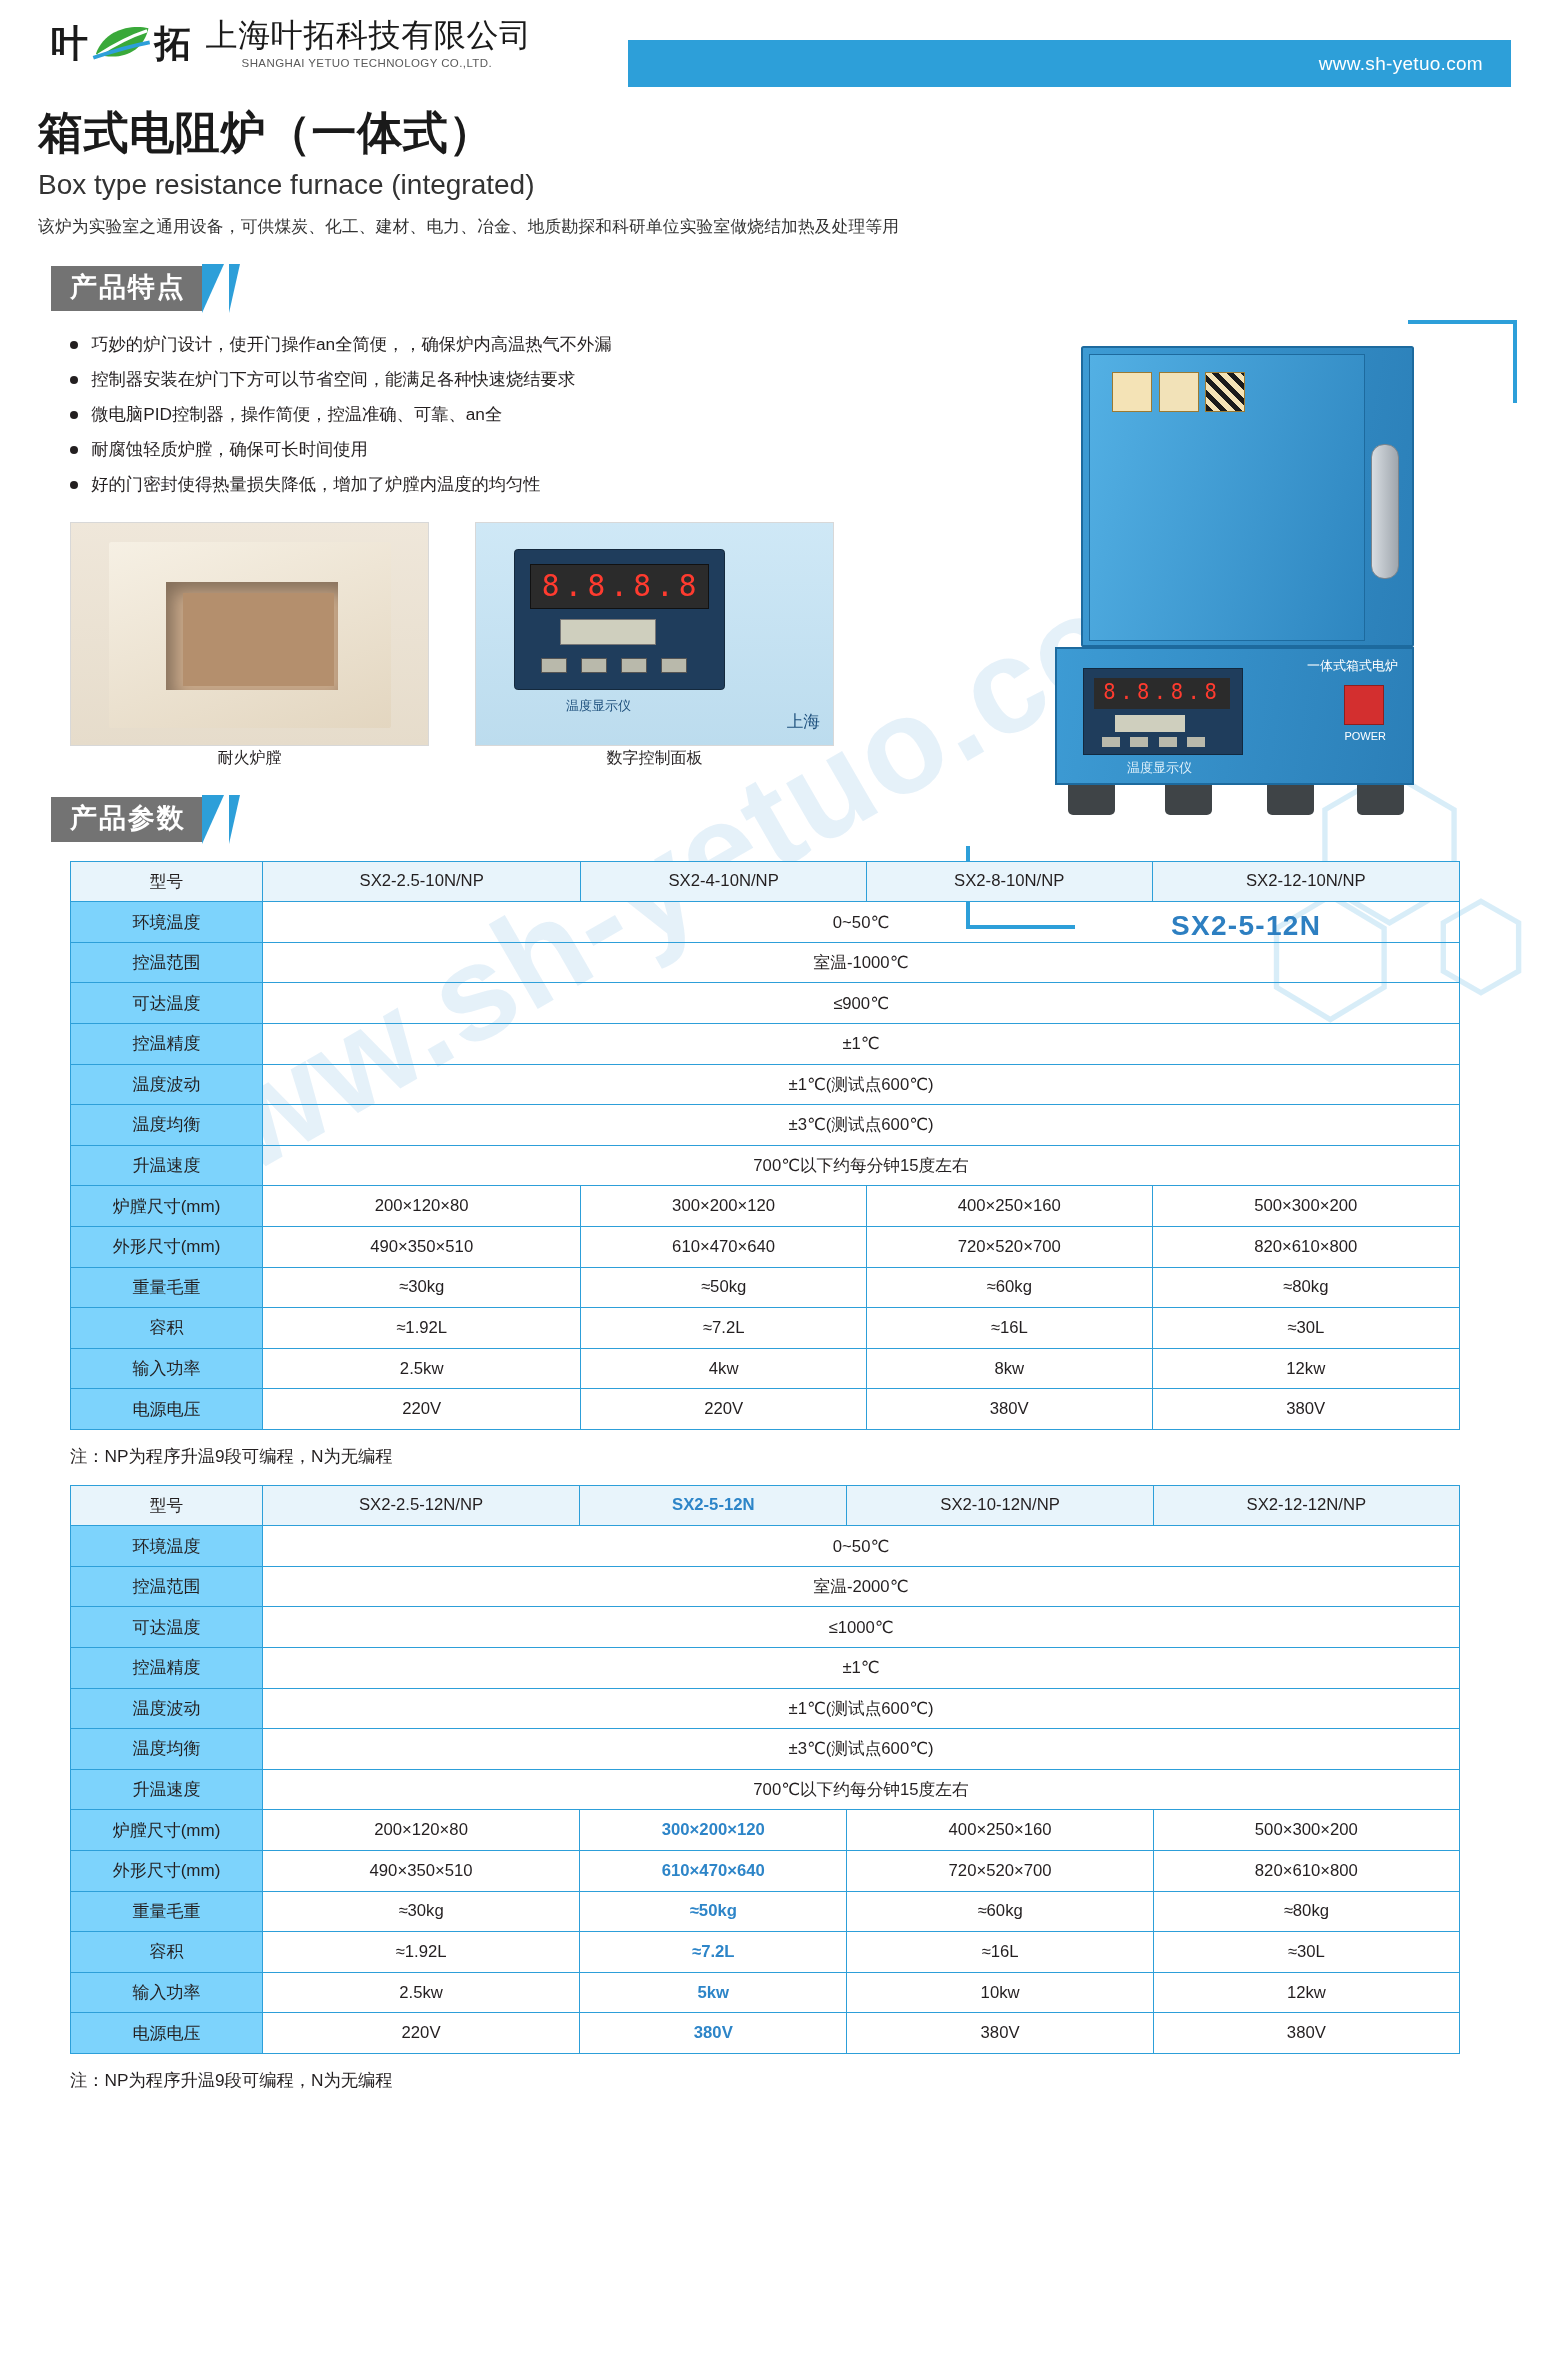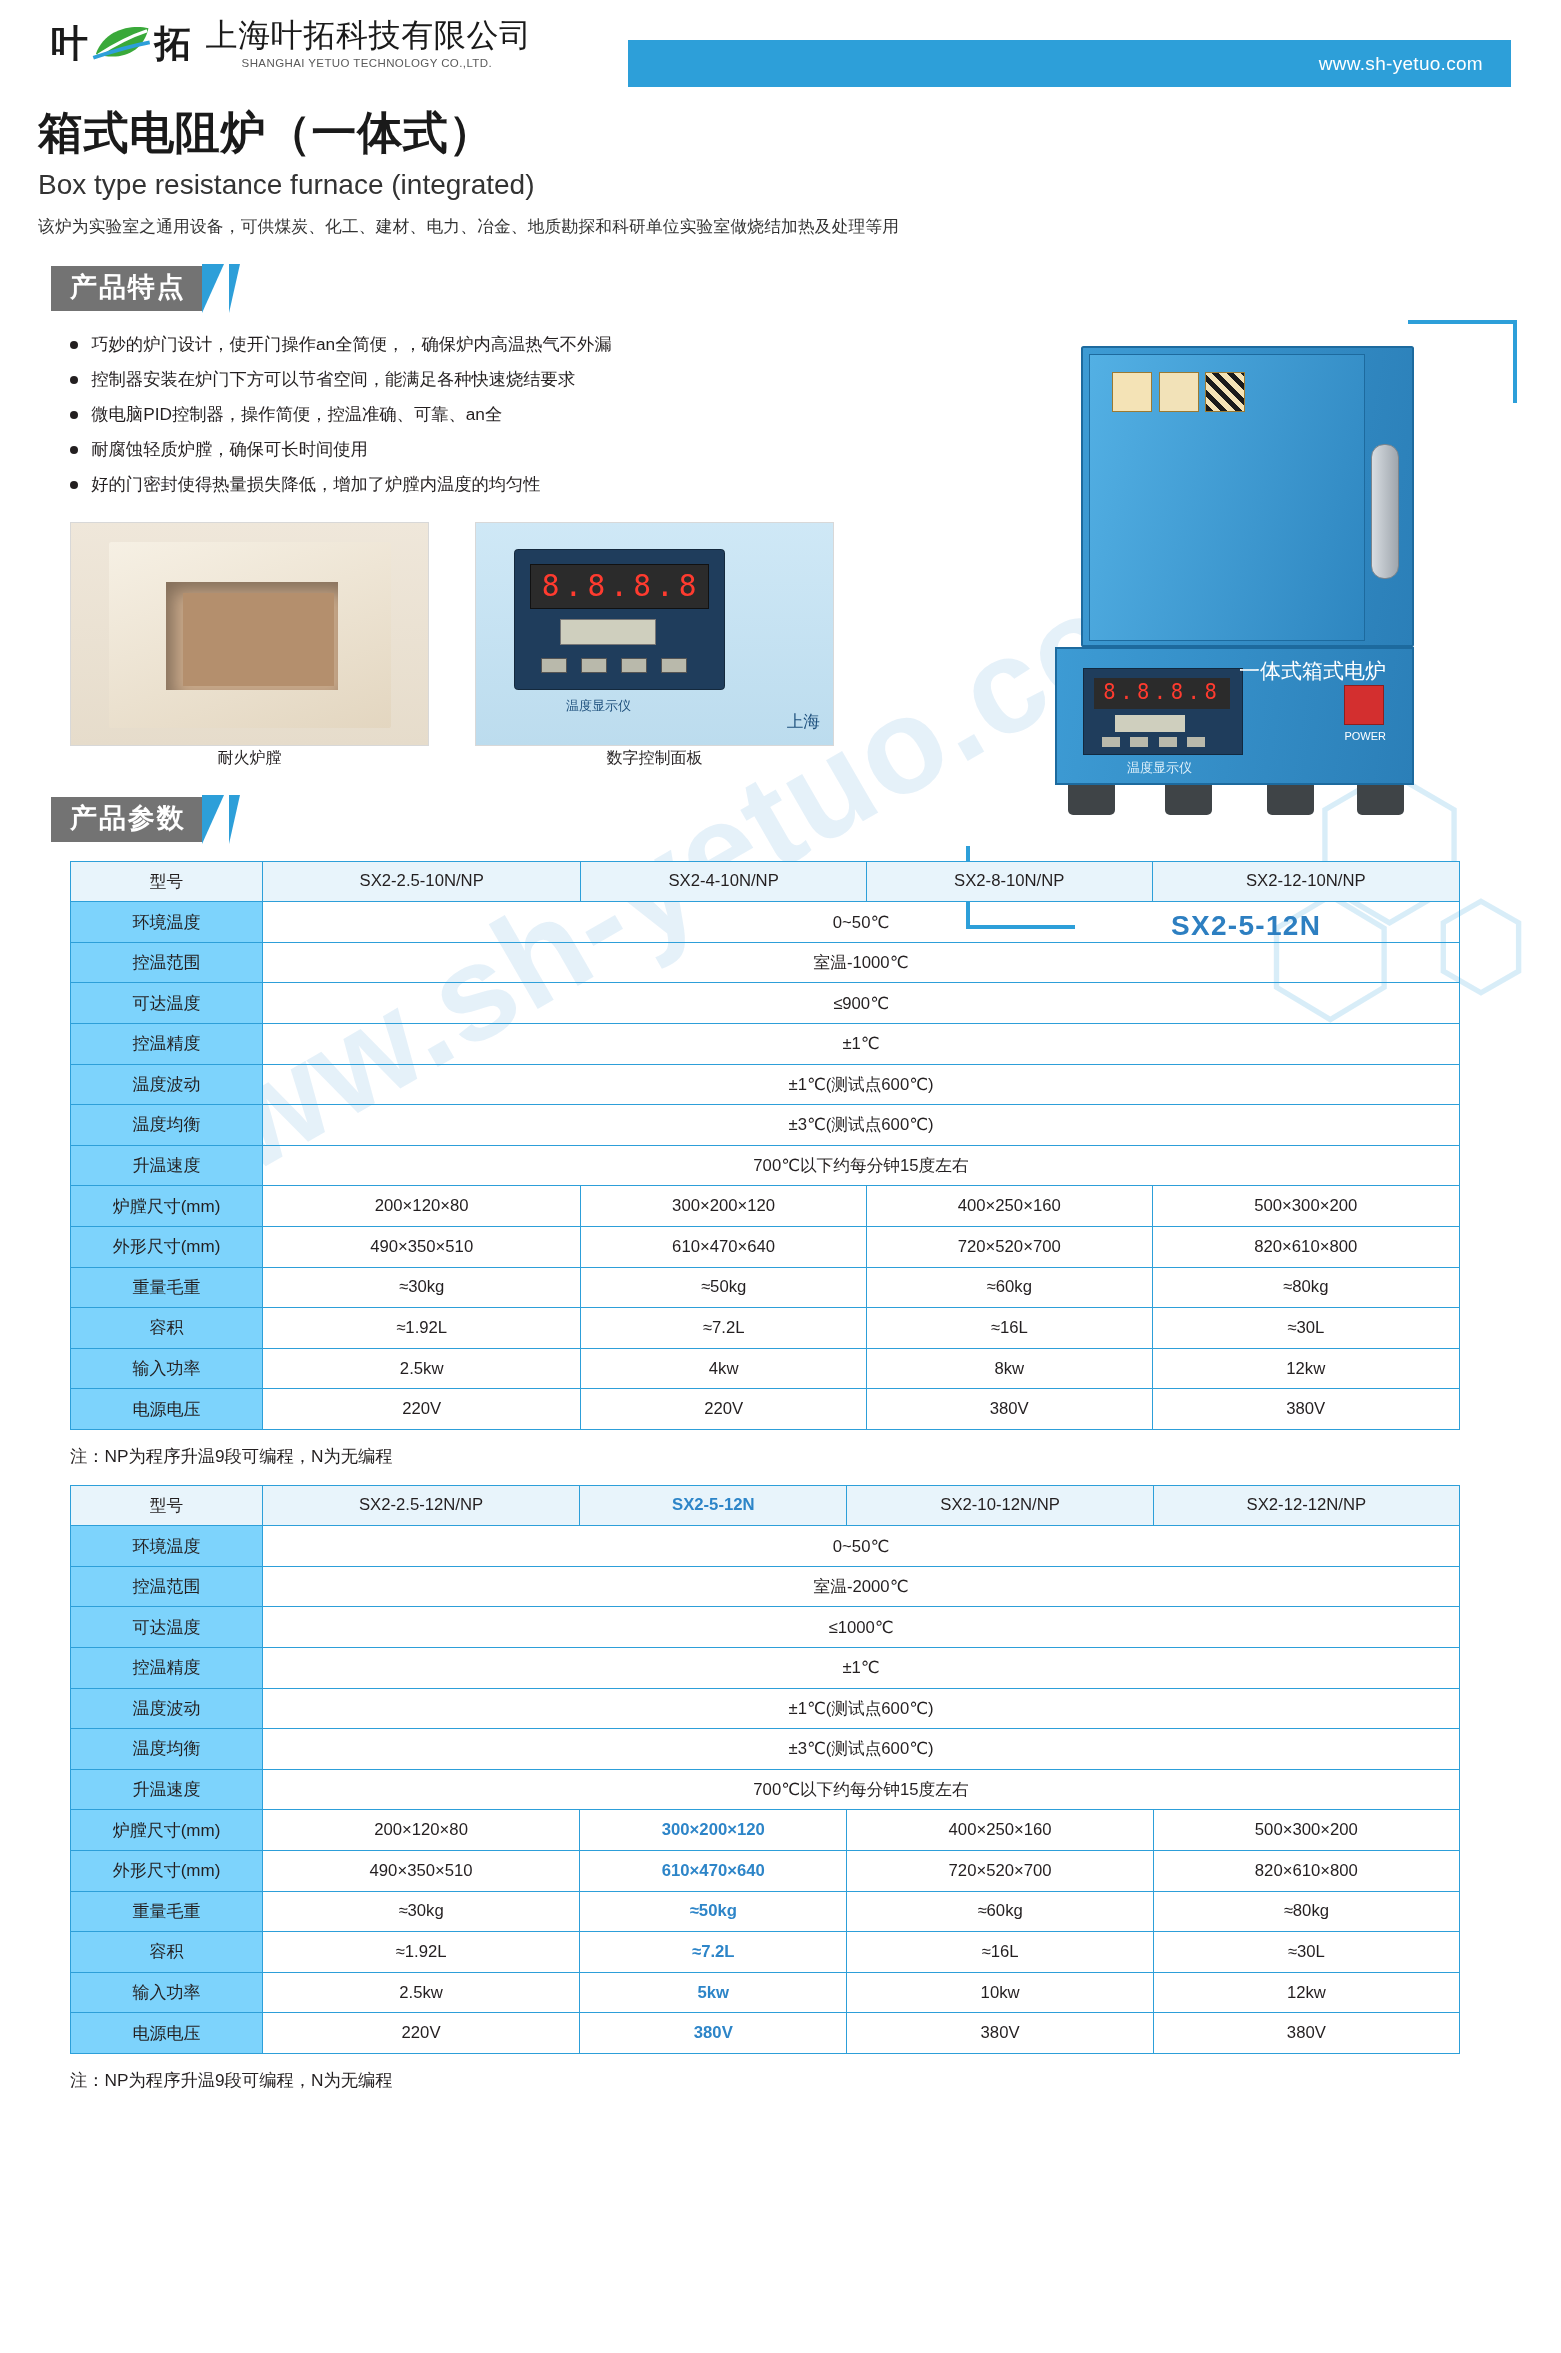--- a/index.html
+++ b/index.html
@@ -303,21 +303,21 @@
     font-size:20.5px; letter-spacing:4.5px; line-height:29.5px; text-align:center;
   }
   .f-ctrl .d2 { position:absolute; left:31px; top:46px; width:70px; height:16.7px; background:#cfcfbe;}
   .f-ctrl .b { position:absolute; left:18px; top:68px; display:flex; gap:10.3px;}
   .f-ctrl .b i { width:18px;height:10.3px;background:#b9b9ab;display:block;}
   .f-power {
     position:absolute; right:28px; top:36px; width:40px; height:40px;
     background:#d32f2f; border:1.9px solid #8d1f1f;
   }
   .f-power-lbl { position:absolute; right:26px; top:81px; font-size:11px; color:#fff; }
-  .f-title-lbl { position:absolute; right:26px; top:7.7px; font-size:21px; color:#ffffff; }
+  .f-title-lbl { position:absolute; right:14px; top:7.7px; font-size:13px; color:#ffffff; }
   .f-base-lbl { position:absolute; left:70px; bottom:6.4px; font-size:13px; color:#dff1fb; }
   .f-feet { position:absolute; left:26px; top:439px; width:346px; height:29.5px; }
   .f-feet i { position:absolute; width:47px; height:29.5px; background:#3f4447; border-radius:0 0 5.1px 5.1px; }
   .f-model {
     position:absolute; left:135px; top:564px;
     font-size:28px; font-weight:bold; color:#2d7fc1; letter-spacing:1.3px;
   }
 
   
   .tbl-wrap { margin: 16.7px 51px 0 70px; position: relative; z-index: 10; }

